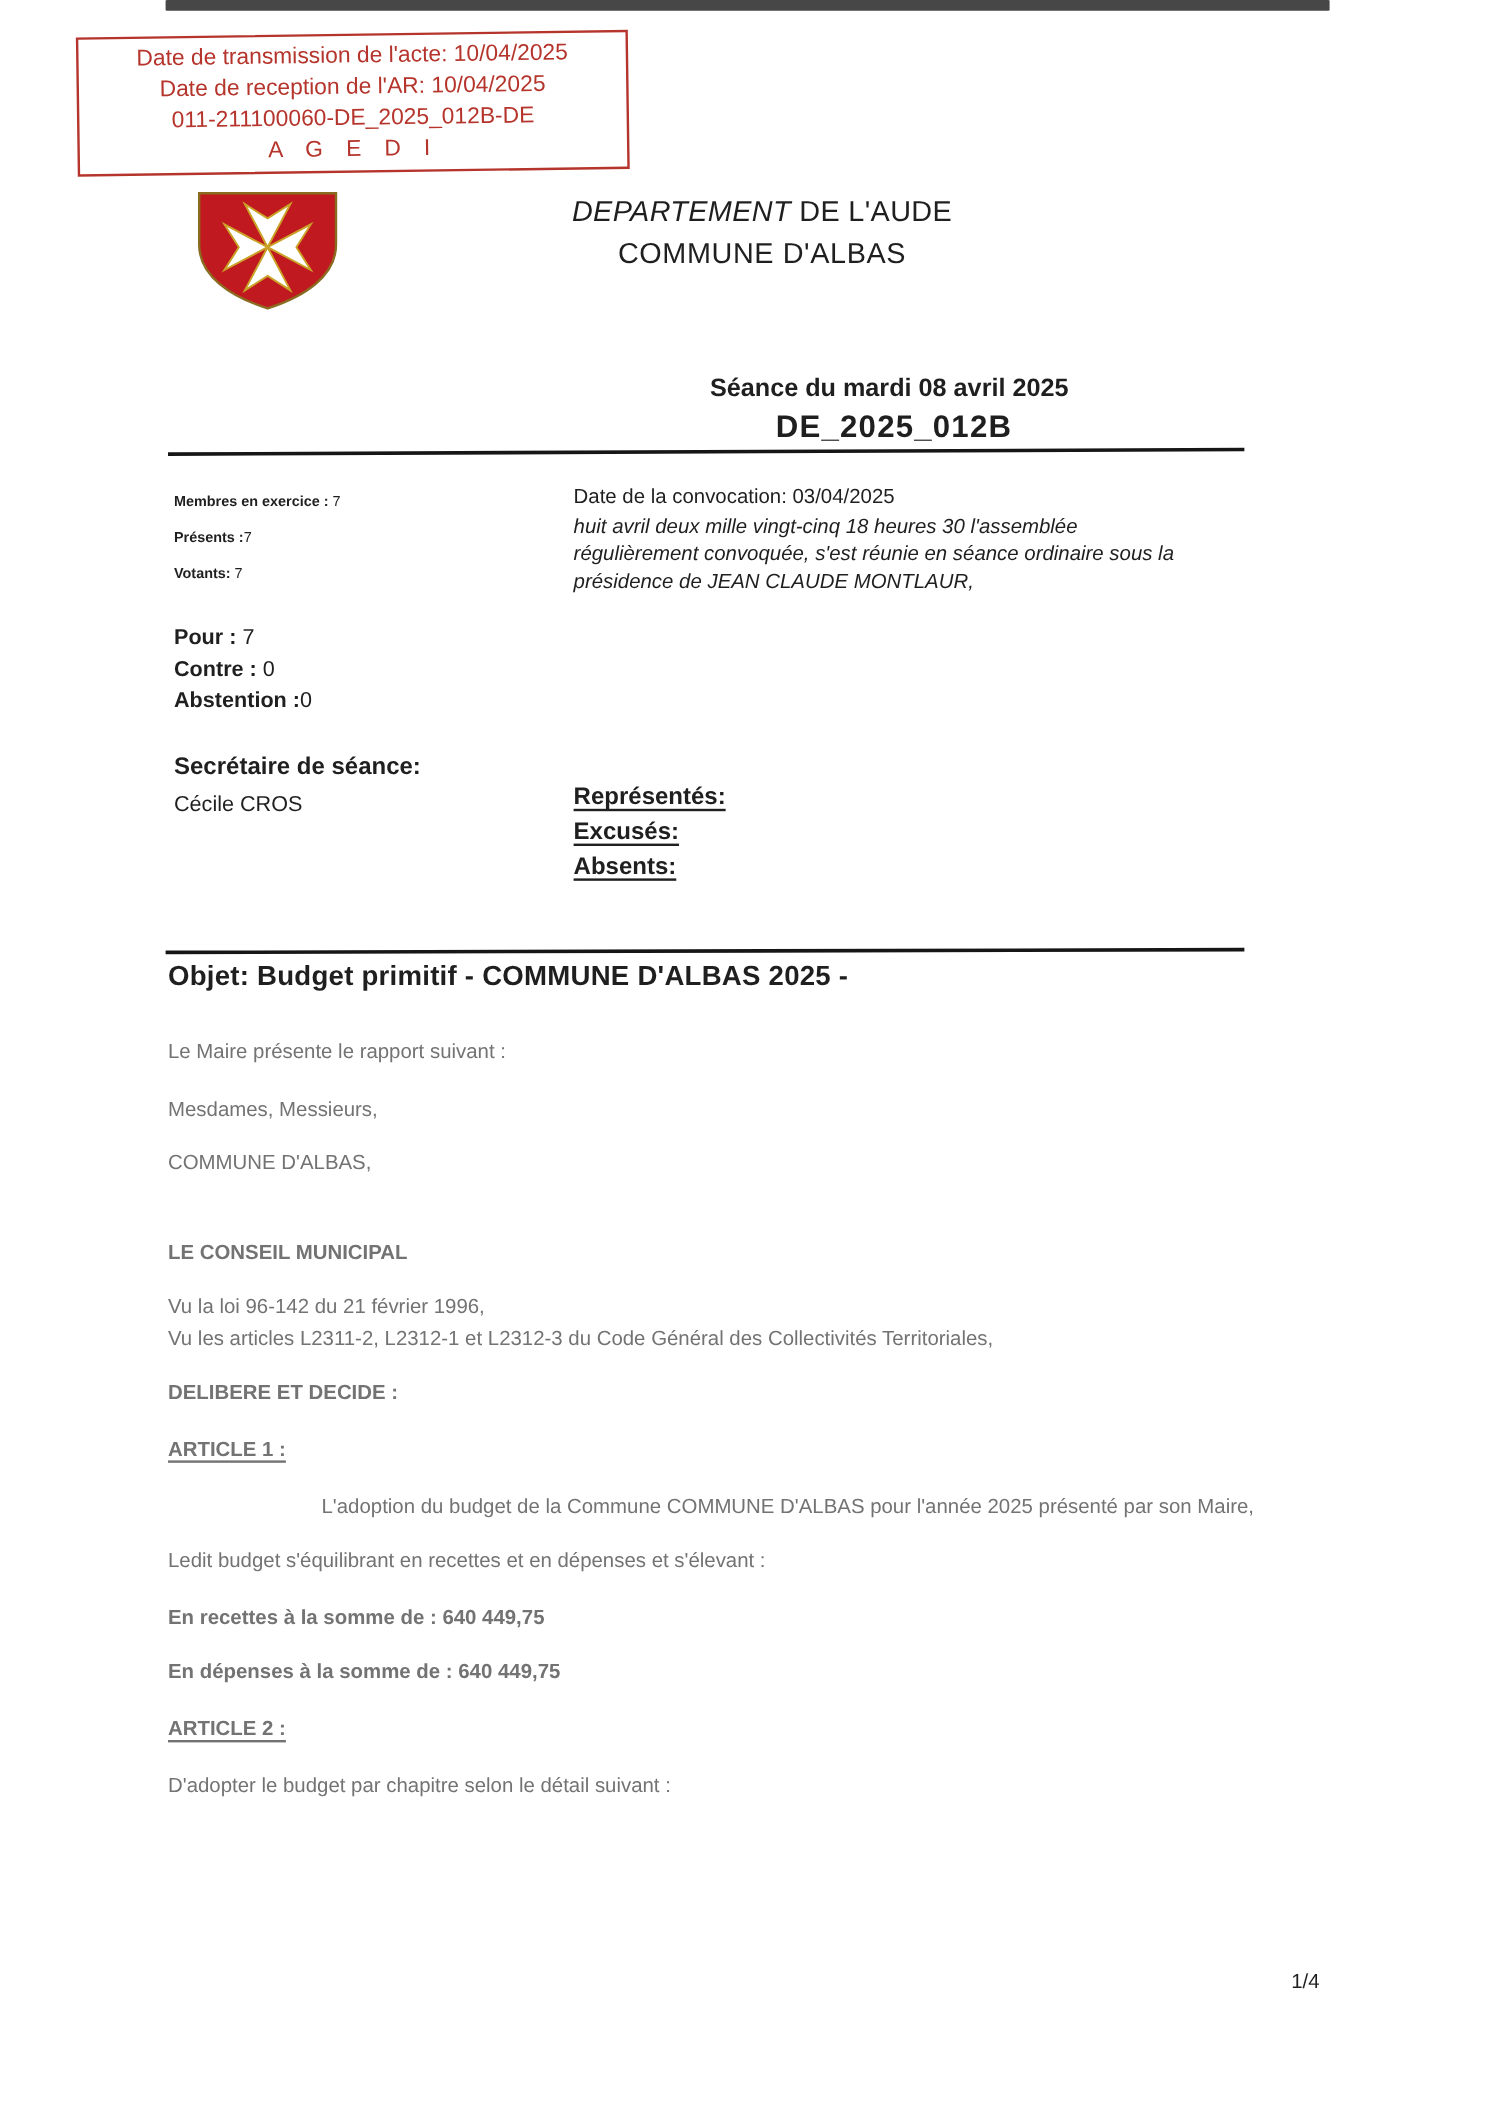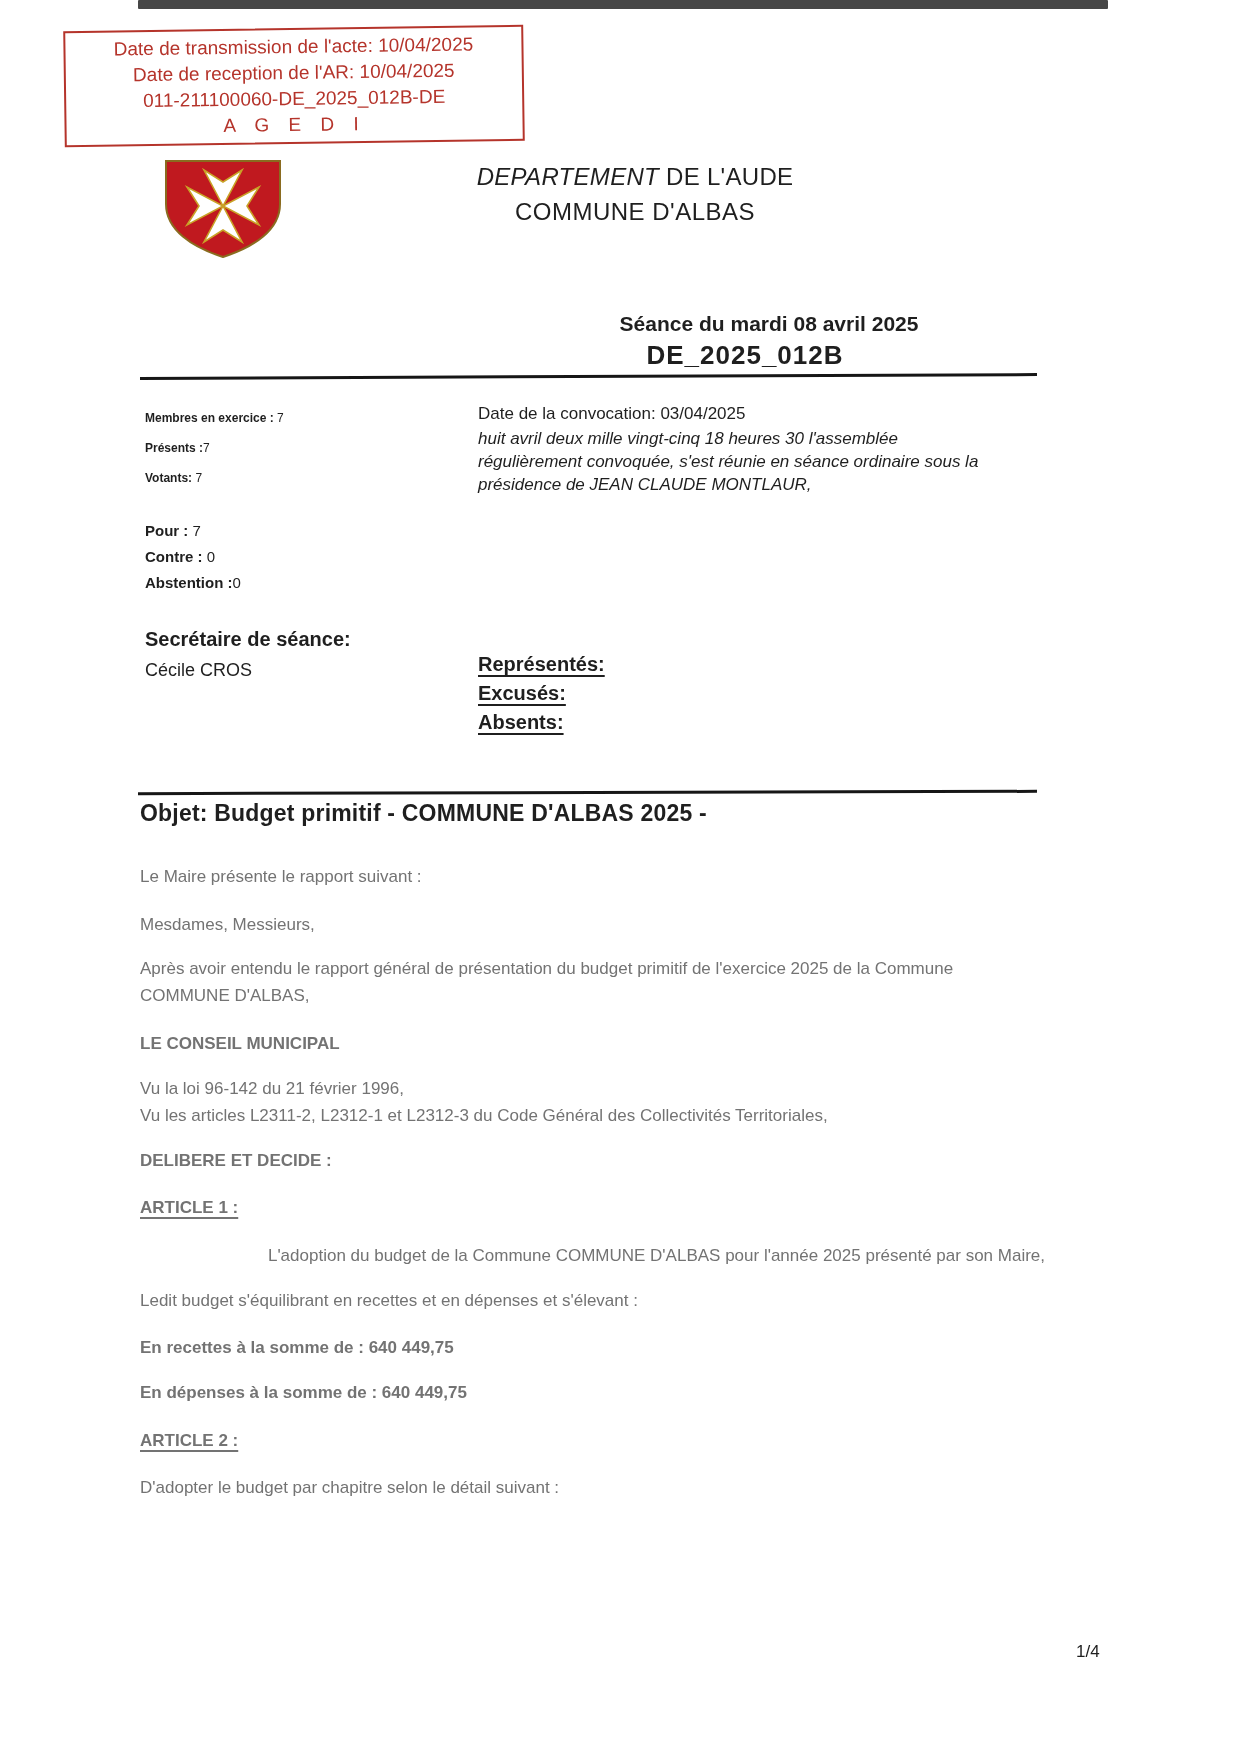--- a/index.html
+++ b/index.html
@@ -27,30 +27,30 @@
     transform:rotate(-0.8deg);
     display:flex;flex-direction:column;justify-content:center;
     text-align:center;font-size:19px;line-height:26px;
   }
   .stamp .agedi{letter-spacing:7px;}
 
   
   .dept-line{left:420px;top:163px;width:430px;font-size:24px;letter-spacing:0.3px;}
   .commune-line{left:420px;top:198px;width:430px;font-size:24px;letter-spacing:0.5px;}
 
-  .seance{left:504px;top:312px;width:530px;font-size:21px;}
+  .seance{left:476px;top:312px;width:530px;font-size:21px;}
   .reference{left:480px;top:340px;width:530px;font-size:26px;letter-spacing:1px;}
 
   .hr{background:#161616;height:3px;}
   .hr1{left:140px;top:375px;width:897px;transform:rotate(-0.25deg);}
   .hr2{left:138px;top:791px;width:899px;transform:rotate(-0.15deg);}
 
   
   .stats{left:145px;top:403px;width:330px;font-size:12px;line-height:30px;}
-  .votes{left:145px;top:518px;width:300px;font-size:15px;line-height:26px;}
+  .votes{left:145px;top:518px;width:300px;font-size:18px;line-height:26px;}
   .secretary-label{left:145px;top:628px;font-size:20px;}
   .secretary-name{left:145px;top:660px;font-size:18px;}
 
   
   .convocation{left:478px;top:404px;width:562px;font-size:17px;}
   .session-text{left:478px;top:427px;width:562px;font-size:17px;line-height:23px;}
   .presents{left:478px;top:531px;width:566px;font-size:20px;line-height:28px;}
   .attendance{left:478px;top:650px;width:400px;font-size:20px;line-height:29px;}
 
   .objet{left:140px;top:800px;width:900px;font-size:23px;letter-spacing:0.2px;}
@@ -126,21 +126,20 @@
     <div class="b u">Excusés:</div>
     <div class="b u">Absents:</div>
   </div>
 
   <div class="abs hr hr2"></div>
   <div class="abs objet b">Objet: Budget primitif - COMMUNE D'ALBAS 2025 -</div>
 
   <div class="abs bodytxt pg" style="top:863px;">Le Maire présente le rapport suivant :</div>
   <div class="abs bodytxt pg" style="top:911px;">Mesdames, Messieurs,</div>
   <div class="abs bodytxt pg" style="top:955px;">
-    <div>Après avoir entendu le rapport général de présentation du budget primitif de l'exercice 2025 de la Commune</div>
     <div>COMMUNE D'ALBAS,</div>
   </div>
   <div class="abs bodytxt pg b" style="top:1030px;">LE CONSEIL MUNICIPAL</div>
   <div class="abs bodytxt pg" style="top:1075px;">
     <div>Vu la loi 96-142 du 21 février 1996,</div>
     <div>Vu les articles L2311-2, L2312-1 et L2312-3 du Code Général des Collectivités Territoriales,</div>
   </div>
   <div class="abs bodytxt pg b" style="top:1147px;">DELIBERE ET DECIDE :</div>
   <div class="abs bodytxt pg b u" style="top:1194px;width:200px;">ARTICLE 1 :</div>
   <div class="abs bodytxt pg" style="top:1242px;text-align:right;">L'adoption du budget de la Commune COMMUNE D'ALBAS pour l'année 2025 présenté par son Maire,</div>

